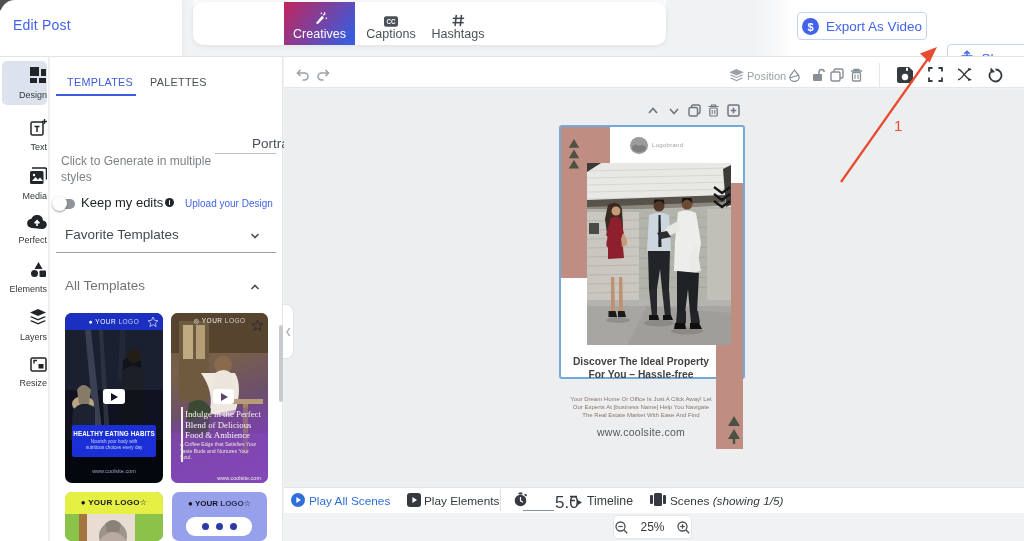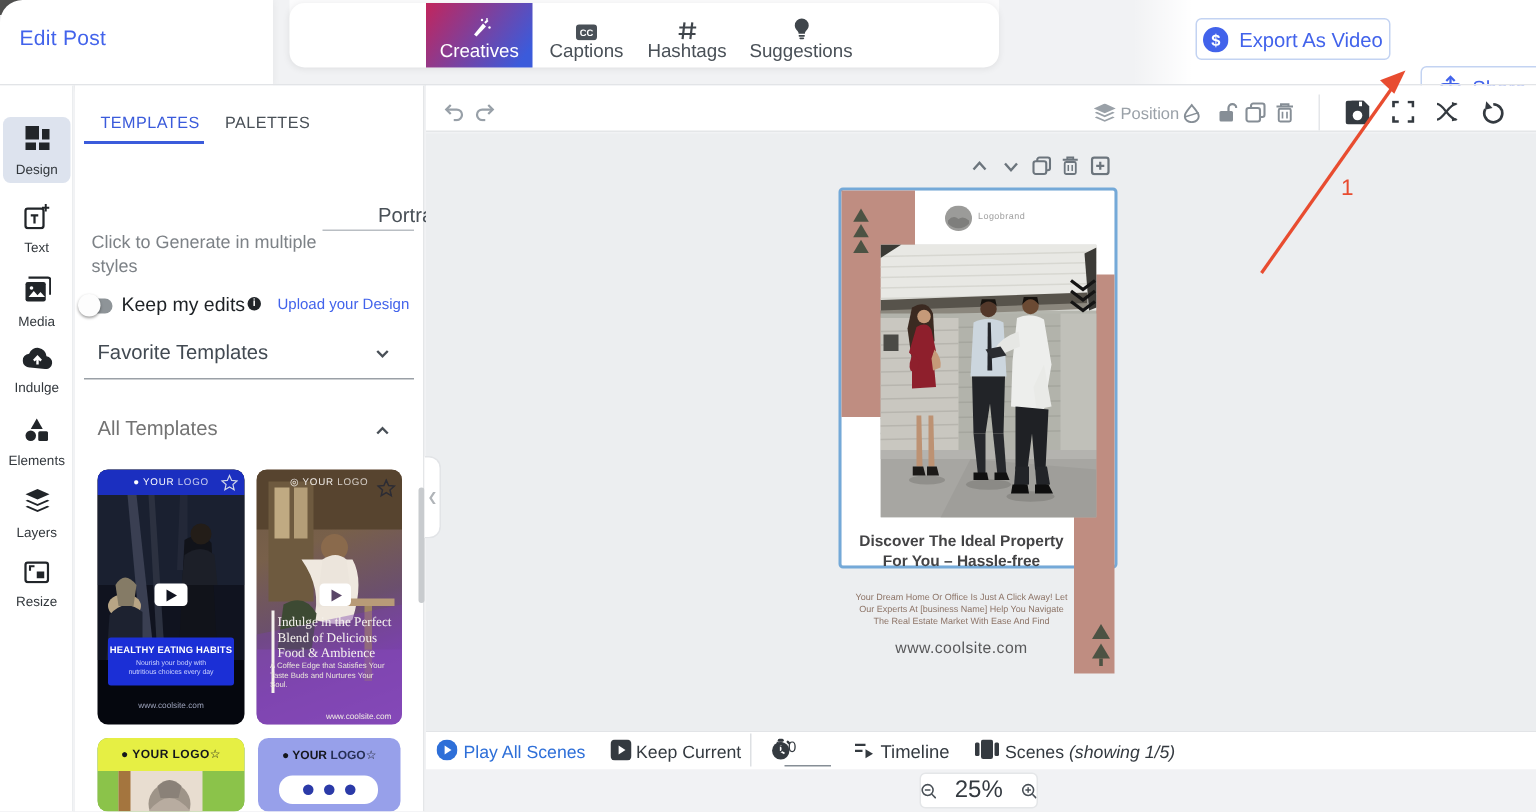--- a/index.html
+++ b/index.html
@@ -18,21 +18,21 @@
 #tab-creatives { left:91px; width:71px; background:linear-gradient(125deg,#c2255c 0%,#3b5bdb 90%); color:#fff; }
 #tab-captions { left:168px; width:60px; }
 #tab-hashtags { left:235px; width:60px; }
 #tab-suggest { left:303px; width:76px; }
 .btn { position:absolute; top:12px; height:28px; border:1px solid #c3d3f2; border-radius:4px; background:#fff; color:#4263eb; font-size:13.5px; display:flex; align-items:center; justify-content:center; gap:7px; font-weight:500;}
 #btn-export { left:797px; width:130px; }
 #btn-share { left:947px; width:84px;margin-top:32px; }
 #topdivider { left:0; top:56px; width:1024px; height:1px; background:#e2e4e7; }
 
 #sidebar { left:0; top:57px; width:49px; height:484px; background:#fff; border-right:1px solid #ebedef; }
-.sbitem { position:absolute; left:2px; width:45px; text-align:center; color:#32373c;margin-top:17px; }
+.sbitem { position:absolute; left:2px; width:45px; text-align:right; color:#32373c; }
 .sbitem .lbl { font-size:9px; margin-top:2px; color:#32373c;}
 #sb-design { background:#dde3ee; border-radius:5px; }
 
 #panel { left:50px; top:57px; width:233px; height:484px; background:#fff; border-right:1px solid #e4e6e8; }
 #ptabs { left:67px; top:76px; font-size:10.8px; letter-spacing:0.3px; color:#3b5bdb; font-weight:500;}
 #ptabs2 { left:150px; top:76px; font-size:10.8px; letter-spacing:0.3px; color:#495057; }
 #ptabline { left:56px; top:94px; width:80px; height:2px; background:#3b5bdb; }
 #pheadline { left:61px; top:101px; font-size:16.5px; font-weight:700; color:#212529; line-height:26px; }
 #portrait { left:217px; top:136px; font-size:13.5px; color:#495057;margin-left:35px; }
 #portraitline { left:215px; top:153px; width:61px; height:1px; background:#b9bec3; }
@@ -52,21 +52,21 @@
 #bump { left:283px; top:304px; width:11px; height:55px; background:#fff; border:1px solid #e2e4e7; border-left:none; border-radius:0 8px 8px 0; z-index:6; }
 #bumpchev { left:285px; top:327px; font-size:8px; color:#b0b4b8; z-index:7; }
 #scrollthumb { left:279px; top:325px; width:4px; height:77px; background:#c8cbce; border-radius:2px;}
 
 #toolbar2 { left:284px; top:57px; width:740px; height:31px; background:#fff; border-bottom:1px solid #e4e6e8;}
 
 #canvasarea { left:284px; top:89px; width:740px; height:398px; background:#eceef0; }
 
 #bottombar { left:284px; top:487px; width:740px; height:26px; background:#fff; border-top:1px solid #e2e4e7; }
 #zoomstrip { left:284px; top:513px; width:740px; height:28px; background:#f1f2f4; }
-#zoompill { left:613px; top:515px; width:79px; height:24px; background:#fff; border:1px solid #e4e6e8; border-radius:4px; display:flex; align-items:center; justify-content:center; gap:12px; font-size:16px; color:#343a40;}
+#zoompill { left:613px; top:515px; width:79px; height:24px; background:#fff; border:1px solid #e4e6e8; border-radius:4px; display:flex; align-items:center; justify-content:center; gap:12px; font-size:12px; color:#343a40;}
 </style>
 </head>
 <body>
 <div id="stage">
 
   <div class="abs" id="darkcorner"></div>
   <div class="abs" id="topwhiteL"></div>
   <div class="abs" id="topwhiteR"></div>
   <div class="abs" id="topmid"></div>
   <div class="abs" id="editpost">Edit Post</div>
@@ -98,30 +98,20 @@
             <g stroke="#3f454b" stroke-width="1.7" fill="none">
               <line x1="5" y1="1" x2="3.5" y2="14"></line>
               <line x1="11" y1="1" x2="9.5" y2="14"></line>
               <line x1="1" y1="5" x2="14" y2="5"></line>
               <line x1="0.5" y1="10" x2="13.5" y2="10"></line>
             </g>
           </svg>
         </div>
       <div>Hashtags</div>
     </div>
-    <div class="tab" id="tab-suggest">
-      <div class="ic">
-          <svg width="11" height="15" viewBox="0 0 13 17">
-            <path d="M6.5 0 a5.5 5.5 0 0 1 5.5 5.5 c0 2.2-1.3 3.4-2.2 4.4-0.6 0.7-0.8 1.3-0.8 2.1 h-5 c0-0.8-0.2-1.4-0.8-2.1C2.3 8.9 1 7.7 1 5.5 A5.5 5.5 0 0 1 6.5 0z" fill="#3f454b"></path>
-            <rect x="4" y="13" width="5" height="1.4" rx="0.7" fill="#3f454b"></rect>
-            <rect x="4.6" y="15" width="3.8" height="1.3" rx="0.65" fill="#3f454b"></rect>
-          </svg>
-        </div>
-      <div>Suggestions</div>
-    </div>
   </div>
   <div class="btn" id="btn-export"><svg width="17" height="17" viewBox="0 0 17 17">
         <circle cx="8.5" cy="8.5" r="8.5" fill="#4263eb"></circle>
         <text x="8.5" y="12.5" font-size="11" fill="#fff" text-anchor="middle" font-weight="bold" font-family="Liberation Sans">$</text>
       </svg>Export As Video</div>
   <div class="btn" id="btn-share"><svg width="14" height="16" viewBox="0 0 14 16">
         <g stroke="#4263eb" stroke-width="1.5" fill="none">
           <rect x="1" y="6" width="12" height="9" rx="1.5"></rect>
           <line x1="7" y1="1.5" x2="7" y2="9"></line>
           <path d="M4.2 4 L7 1.2 L9.8 4"></path>
@@ -158,21 +148,21 @@
         <path d="M3 14 l3.5-4 2.5 2.8 2-2.2 3 3.4z" fill="#fff"></path>
         <circle cx="5" cy="8" r="1.2" fill="#fff"></circle>
       </svg>
     <div class="lbl">Media</div>
   </div>
   <div class="sbitem" style="top:214px;">
     <svg width="20" height="15" viewBox="0 0 20 15">
         <path d="M5 14 a4.6 4.6 0 0 1-0.6-9.2 A6 6 0 0 1 16 6.5 a4.2 4.2 0 0 1-1 8.5z" fill="#212529"></path>
         <path d="M10 12 V7.2 M7.6 9.4 L10 6.8 l2.4 2.6" stroke="#fff" stroke-width="1.6" fill="none"></path>
       </svg>
-    <div class="lbl">Indulge</div>
+    <div class="lbl">Perfect</div>
   </div>
   <div class="sbitem" style="top:261px;">
     <svg width="17" height="17" viewBox="0 0 17 17">
         <path d="M8.5 1 L12.5 8 h-8z" fill="#212529"></path>
         <circle cx="4.5" cy="12.5" r="3.5" fill="#212529"></circle>
         <rect x="9.5" y="9.5" width="6.5" height="6.5" rx="1" fill="#212529"></rect>
       </svg>
     <div class="lbl">Elements</div>
   </div>
   <div class="sbitem" style="top:309px;">
@@ -503,29 +493,29 @@
   <div class="abs" id="bottombar"></div>
   <svg class="abs" style="left:291px;top:493px;" width="14" height="14" viewBox="0 0 14 14">
       <circle cx="7" cy="7" r="7" fill="#2e6fd8"></circle>
       <path d="M5.4 4 L10 7 L5.4 10z" fill="#fff"></path>
     </svg>
   <div class="abs" style="left:309px;top:494px;font-size:11.8px;color:#2e6fd8;">Play All Scenes</div>
   <svg class="abs" style="left:407px;top:493px;" width="14" height="14" viewBox="0 0 14 14">
       <rect width="14" height="14" rx="3" fill="#343a40"></rect>
       <path d="M5.4 4 L10 7 L5.4 10z" fill="#fff"></path>
     </svg>
-  <div class="abs" style="left:424px;top:494px;font-size:11.8px;color:#343a40;">Keep Current</div>
+  <div class="abs" style="left:424px;top:494px;font-size:11.8px;color:#343a40;">Play Elements</div>
   <div class="abs" style="left:500px;top:489px;width:1px;height:22px;background:#dde0e3;"></div>
   <svg class="abs" style="left:514px;top:492px;" width="13" height="15" viewBox="0 0 13 15">
       <circle cx="6.5" cy="8.5" r="5.8" fill="#343a40"></circle>
       <rect x="4.5" y="0.5" width="4" height="2" rx="1" fill="#343a40"></rect>
       <rect x="10.2" y="2.2" width="2.8" height="1.6" rx="0.8" transform="rotate(45 11.6 3)" fill="#343a40"></rect>
       <path d="M6.5 5 v3.8 l2.5 1.5" stroke="#fff" stroke-width="1.2" fill="none"></path>
     </svg>
-  <div class="abs" style="left:517px;top:493px;font-size:10px;color:#343a40;">5.0</div>
+  <div class="abs" style="left:555px;top:493px;font-size:17px;color:#343a40;">5.0</div>
   <div class="abs" style="left:523px;top:510px;width:31px;height:1px;background:#868e96;"></div>
   <svg class="abs" style="left:570px;top:495px;" width="13" height="11" viewBox="0 0 13 11">
       <g stroke="#343a40" stroke-width="1.5">
         <line x1="0" y1="1.5" x2="7" y2="1.5"></line>
         <line x1="0" y1="5.5" x2="5" y2="5.5"></line>
       </g>
       <path d="M7 4.5 L12 7.5 L7 10.5z" fill="#343a40"></path>
     </svg>
   <div class="abs" style="left:587px;top:494px;font-size:12.3px;color:#343a40;">Timeline</div>
   <svg class="abs" style="left:650px;top:493px;" width="16" height="13" viewBox="0 0 16 13">

